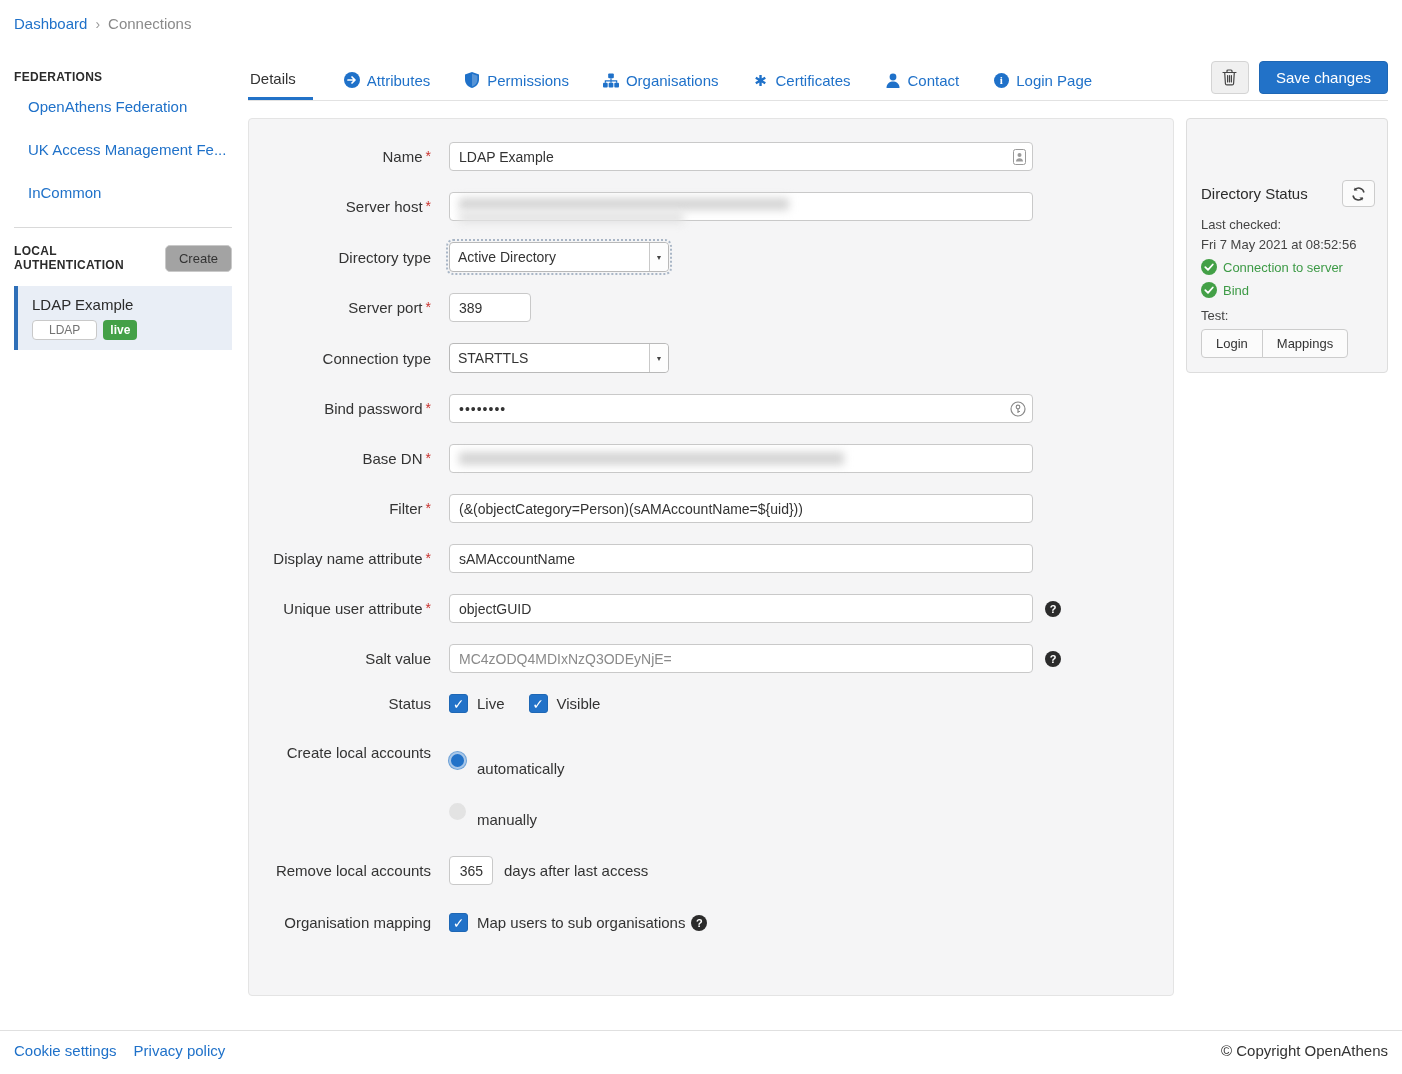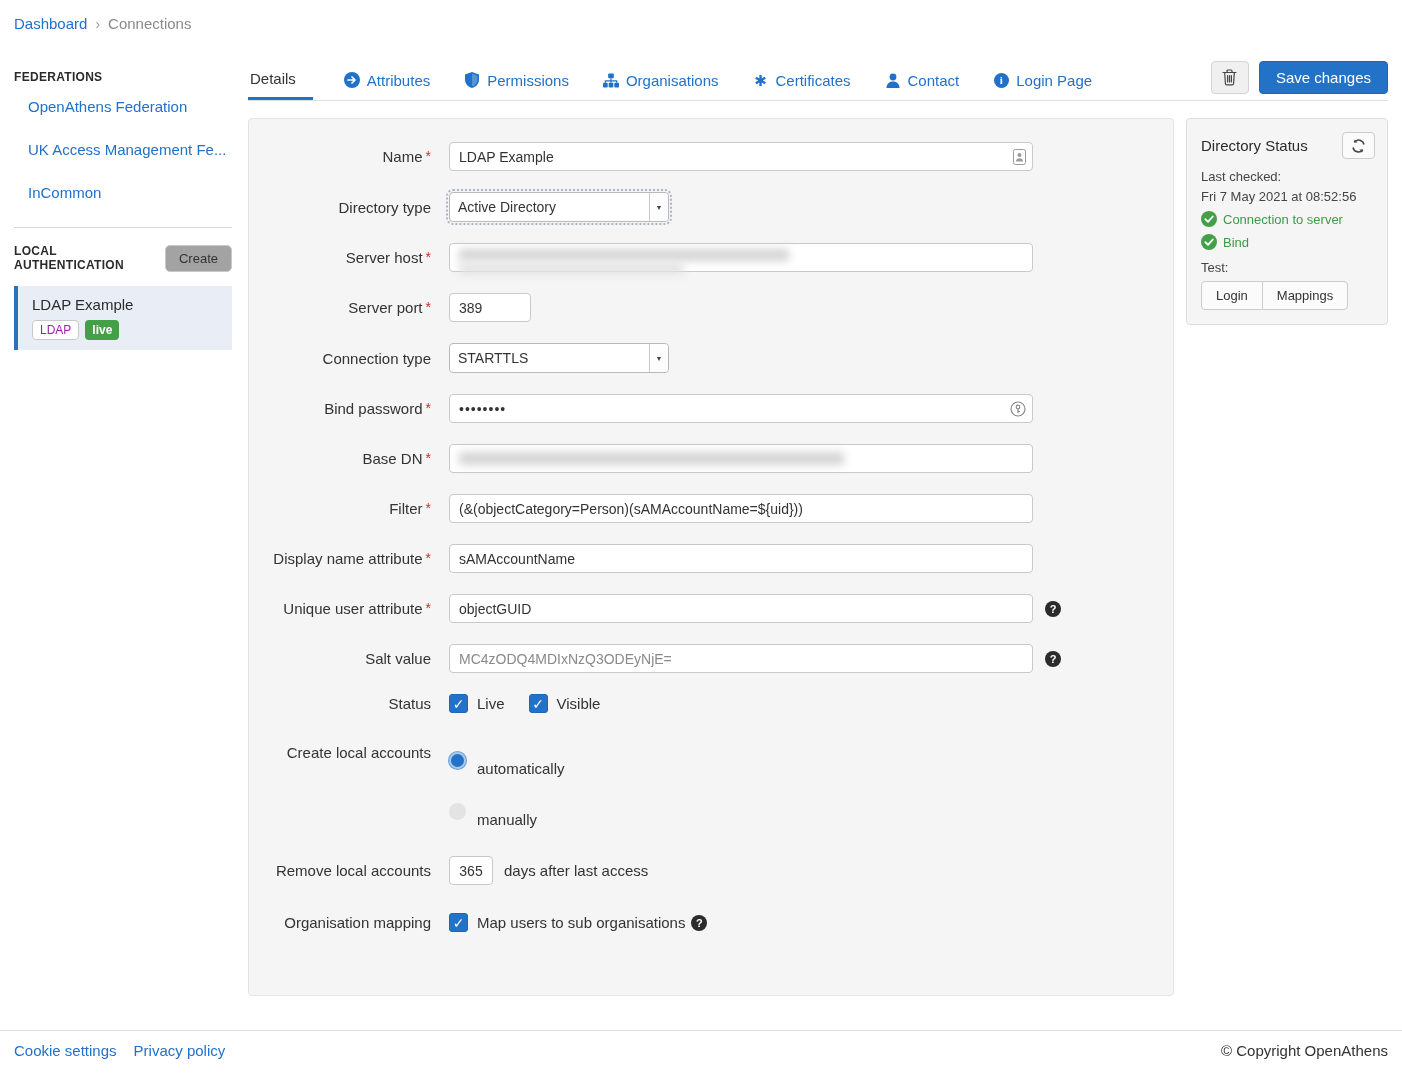--- a/index.html
+++ b/index.html
@@ -14,21 +14,21 @@
   
   .sidebar { position:absolute; top:62px; left:14px; width:218px; }
   .side-header { font-size:12px; font-weight:700; color:#2b2b2b; letter-spacing:.3px; margin:8px 0 14px 0; }
   .side-link { display:block; color:#1f71c9; font-size:15px; margin:0 0 26px 14px; cursor:pointer; text-decoration:none; }
   .side-divider { border:none; border-top:1px solid #d9d9d9; margin:2px 0 16px 0; }
   .local-header-row { display:flex; align-items:center; justify-content:space-between; margin-bottom:14px; }
   .create-btn { font-size:13px; color:#333; background:#a3a3a3; border:1px solid #c9c9c9; border-radius:5px; padding:5px 13px; cursor:pointer; }
   .conn-item { background:#e9eef6; border-left:4px solid #2e6fb8; padding:10px 12px 10px 14px; cursor:pointer; }
   .conn-name { font-size:15px; color:#2b2b2b; margin-bottom:7px; }
   .conn-badges { display:flex; gap:6px; align-items:center; }
-  .badge-type { font-size:12px; color:#a21caf; background:#fff; border:1px solid #c9c9c9; border-radius:4px; padding:2px 7px; }
+  .badge-type { font-size:12px; color:#737373; background:#fff; border:1px solid #c9c9c9; border-radius:4px; padding:2px 16px; }
   .badge-live { font-size:12px; font-weight:700; color:#fff; background:#43a047; border-radius:4px; padding:3px 7px; }
 
   
   .main-header { position:absolute; top:60px; left:248px; width:1140px; height:41px; border-bottom:1px solid #e2e2e2; }
   .tabs { display:flex; align-items:center; height:40px; }
   .tab { display:flex; align-items:center; gap:7px; font-size:15px; padding:0 17px; height:40px; color:#1f71c9; cursor:pointer; }
   .tab.active { color:#333; border-bottom:3px solid #2272c8; padding:0 17px 0 2px; margin-right:14px; }
   .tab .ticon { display:inline-flex; width:16px; height:16px; align-items:center; justify-content:center; }
   .seal-glyph { font-size:15px; color:#1f71c9; line-height:1; }
   .info-dot { width:15px; height:15px; border-radius:50%; background:#1f71c9; color:#fff; font-size:11px; font-weight:700; display:inline-flex; align-items:center; justify-content:center; font-family:"Liberation Serif", serif; }
@@ -38,41 +38,41 @@
 
   
   .panel { position:absolute; top:118px; left:248px; width:926px; height:878px; background:#f5f5f6; border:1px solid #e4e4e4; border-radius:4px; padding:23px 0 15px 24px; }
   .frow { display:flex; align-items:center; margin-bottom:21px; }
   .flabel { width:158px; text-align:right; font-size:15px; color:#333; flex:none; }
   .req { color:#c9302c; margin-left:3px; font-size:14px; vertical-align:top; }
   .fctrl { margin-left:18px; display:flex; align-items:center; position:relative; }
   .tinput { height:29px; background:#fff; border:1px solid #c9c9c9; border-radius:4px; font-size:14px; color:#333; padding:0 9px; font-family:"Liberation Sans", sans-serif; }
   .w-full { width:584px; }
   .w-sm { width:82px; }
-  .w-xs { width:44px; text-align:center; }
+  .w-xs { width:44px; text-align:right; }
   .redact { position:absolute; filter:blur(4px); background:#d4d4d4; border-radius:2px; }
   .sel { height:30px; background:#fff; border:1px solid #b9b9b9; border-radius:4px; display:flex; align-items:center; width:220px; cursor:pointer; position:relative; }
   .sel.focused { outline:2px dotted #a9b6c6; outline-offset:1px; }
   .sel-text { flex:1; font-size:14px; color:#333; padding:0 8px; }
   .sel-arrow { width:19px; height:100%; border-left:1px solid #c9c9c9; display:flex; align-items:center; justify-content:center; font-size:7px; color:#444; background:#fdfdfd; border-radius:0 4px 4px 0; }
   .infield-icon { position:absolute; right:7px; top:50%; transform:translateY(-50%); color:#8a8a8a; display:flex; }
   .help-dot { width:16px; height:16px; border-radius:50%; background:#2b2b2b; color:#fff; font-size:11px; font-weight:700; display:inline-flex; align-items:center; justify-content:center; margin-left:12px; cursor:pointer; flex:none; }
   .cbox { width:19px; height:19px; border-radius:3px; background:#2272c8; border:1px solid #1e67b5; color:#fff; font-size:14px; display:inline-flex; align-items:center; justify-content:center; cursor:pointer; flex:none; }
   .cbox-label { font-size:15px; color:#333; margin:0 24px 0 9px; }
   .radio { width:17px; height:17px; border-radius:50%; flex:none; cursor:pointer; }
   .radio.on { background:#2272c8; border:2px solid #a9c7e8; box-shadow:0 0 0 1px #6fa3d8; }
   .radio.off { background:#e3e3e3; border:2px solid #e3e3e3; }
   .radio-label { font-size:15px; color:#333; margin-left:11px;margin-top:17px; }
   .suffix-text { font-size:15px; color:#333; margin-left:11px; }
   .stack { display:flex; flex-direction:column; gap:17px; margin-left:18px; }
   .stack .opt { display:flex; align-items:center; }
 
   
   .status-panel { position:absolute; top:118px; left:1186px; width:202px; background:#f5f5f6; border:1px solid #ddd; border-radius:4px; padding:13px 12px 14px 14px; }
-  .sp-head { display:flex; align-items:center; justify-content:space-between; margin-bottom:10px; }
+  .sp-head { display:flex; align-items:center; justify-content:space-between; margin-bottom:10px;margin-top:48px; }
   .sp-title { font-size:15px; color:#2b2b2b; }
   .refresh-btn { width:33px; height:27px; background:#fbfbfb; border:1px solid #ccc; border-radius:4px; display:flex; align-items:center; justify-content:center; cursor:pointer; color:#444; }
   .sp-line { font-size:13px; color:#444; margin-bottom:5px; }
   .sp-check { display:flex; align-items:center; gap:6px; color:#3d9a46; font-size:13px; margin:7px 0 0 0; }
   .sp-test-label { font-size:13px; color:#444; margin:10px 0 6px 0; }
   .btn-group { display:flex; }
   .grp-btn { font-size:13px; color:#333; background:#fbfbfb; border:1px solid #ccc; padding:6px 14px; cursor:pointer; }
   .grp-btn:first-child { border-radius:4px 0 0 4px; }
   .grp-btn:last-child { border-radius:0 4px 4px 0; margin-left:-1px; }
 
@@ -191,35 +191,35 @@
         <svg width="13" height="16" viewBox="0 0 13 16">
             <rect x="0.5" y="0.5" width="12" height="15" rx="2" fill="#fff" stroke="#9a9a9a"></rect>
             <circle cx="6.5" cy="6" r="2" fill="#9a9a9a"></circle>
             <path d="M3 12.5 c0-2.2 1.7-3.2 3.5-3.2 s3.5 1 3.5 3.2 Z" fill="#9a9a9a"></path>
           </svg>
       </span>
     </div>
   </div>
 
   <div class="frow">
+    <div class="flabel"><span>Server host</span><span class="req">*</span></div>
+    <div class="fctrl">
+      <input class="tinput w-full" value="" style="">
+      <div class="redact" style="left:10px; top:6px; width:330px; height:12px;"></div>
+      <div class="redact" style="left:10px; top:20px; width:225px; height:11px; background:#e2e2e2;"></div>
+    </div>
+  </div>
+
+  <div class="frow">
     <div class="flabel"><span>Directory type</span></div>
     <div class="fctrl">
       <div class="sel focused">
         <span class="sel-text">Active Directory</span>
         <span class="sel-arrow">▼</span>
       </div>
-    </div>
-  </div>
-
-  <div class="frow">
-    <div class="flabel"><span>Server host</span><span class="req">*</span></div>
-    <div class="fctrl">
-      <input class="tinput w-full" value="" style="">
-      <div class="redact" style="left:10px; top:6px; width:330px; height:12px;"></div>
-      <div class="redact" style="left:10px; top:20px; width:225px; height:11px; background:#e2e2e2;"></div>
     </div>
   </div>
 
   <div class="frow">
     <div class="flabel"><span>Server port</span><span class="req">*</span></div>
     <div class="fctrl">
       <input class="tinput w-sm" value="389" style="">
     </div>
   </div>
 

